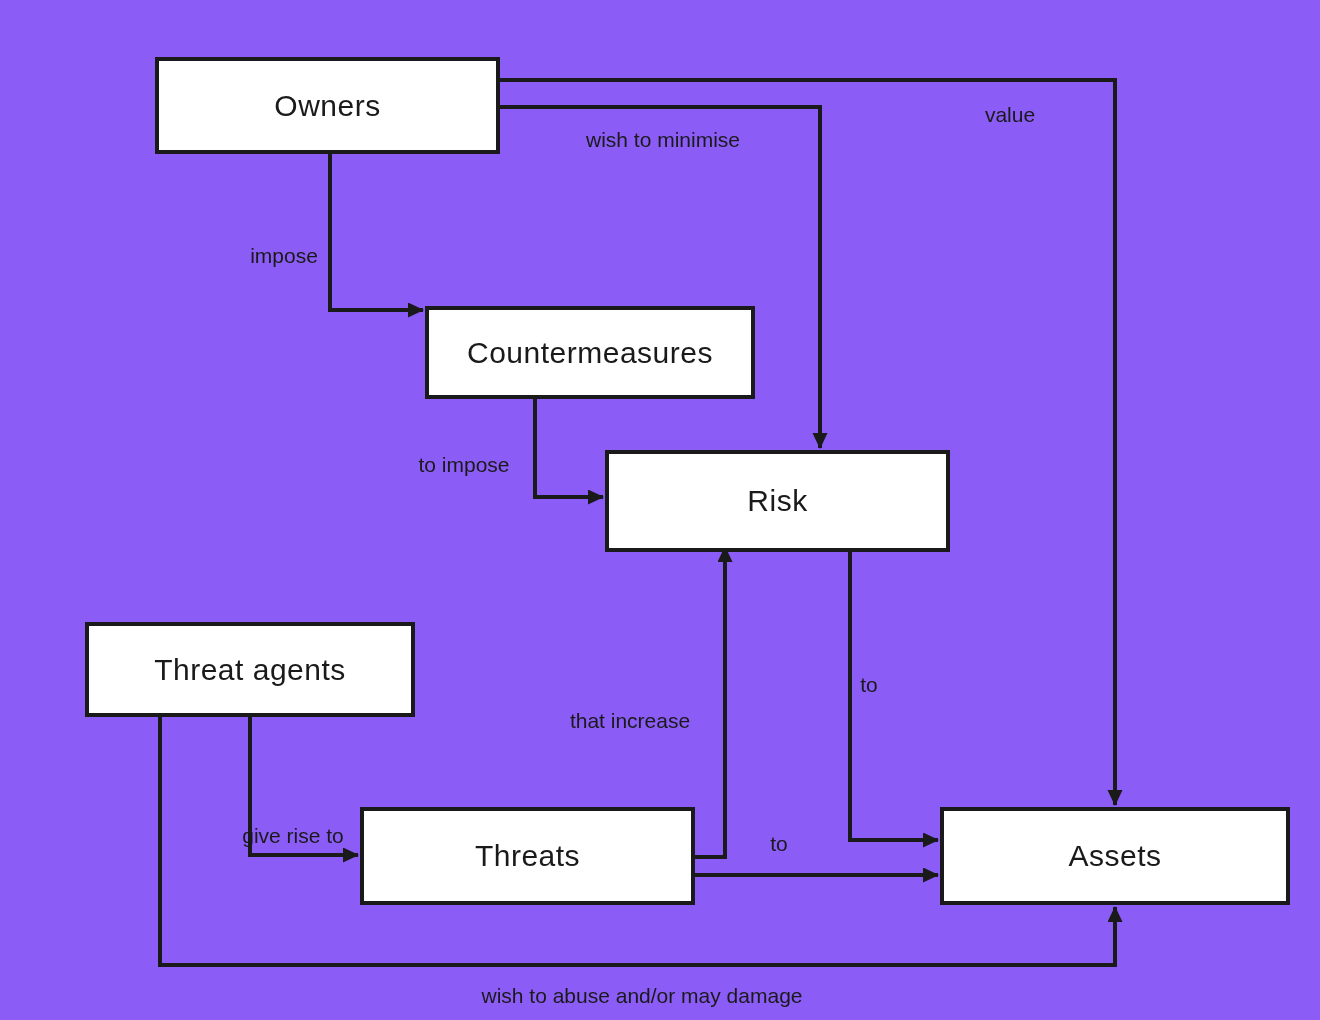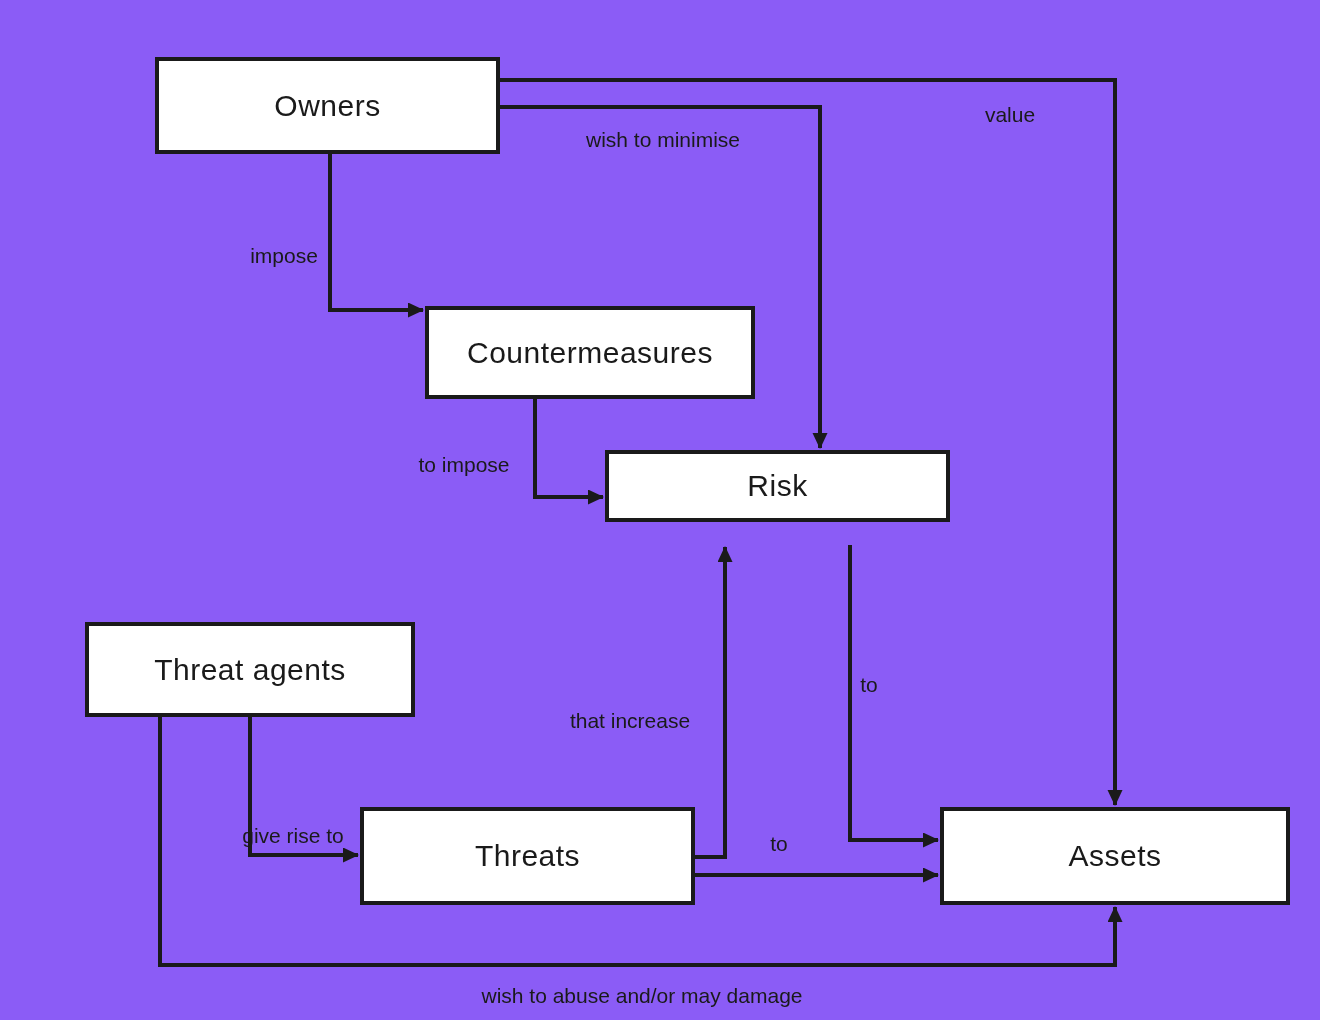--- a/index.html
+++ b/index.html
@@ -26,21 +26,21 @@
     box-sizing: border-box;
   }
   .edge-label {
     position: absolute;
     transform: translate(-50%, -50%);
     font-size: 21px;
     white-space: nowrap;
   }
   #node-owners         { left: 155px; top: 57px;  width: 345px; height: 97px; }
   #node-countermeasures{ left: 425px; top: 262px; width: 330px; height: 93px; margin-top: 44px; }
-  #node-risk           { left: 605px; top: 450px; width: 345px; height: 72px; }
+  #node-risk           { left: 605px; top: 450px; width: 345px; height: 102px; }
   #node-threat-agents  { left: 85px;  top: 622px; width: 330px; height: 95px; }
   #node-threats        { left: 360px; top: 807px; width: 335px; height: 98px; }
   #node-assets         { left: 940px; top: 807px; width: 350px; height: 98px; }
 
   #lbl-wish-to-minimise{ left: 663px;  top: 140px; }
   #lbl-value           { left: 1010px; top: 115px; }
   #lbl-impose          { left: 284px;  top: 256px; }
   #lbl-to-reduce       { left: 464px;  top: 465px; }
   #lbl-that-increase   { left: 630px;  top: 681px; margin-top: 40px; }
   #lbl-risk-to         { left: 869px;  top: 685px; }

